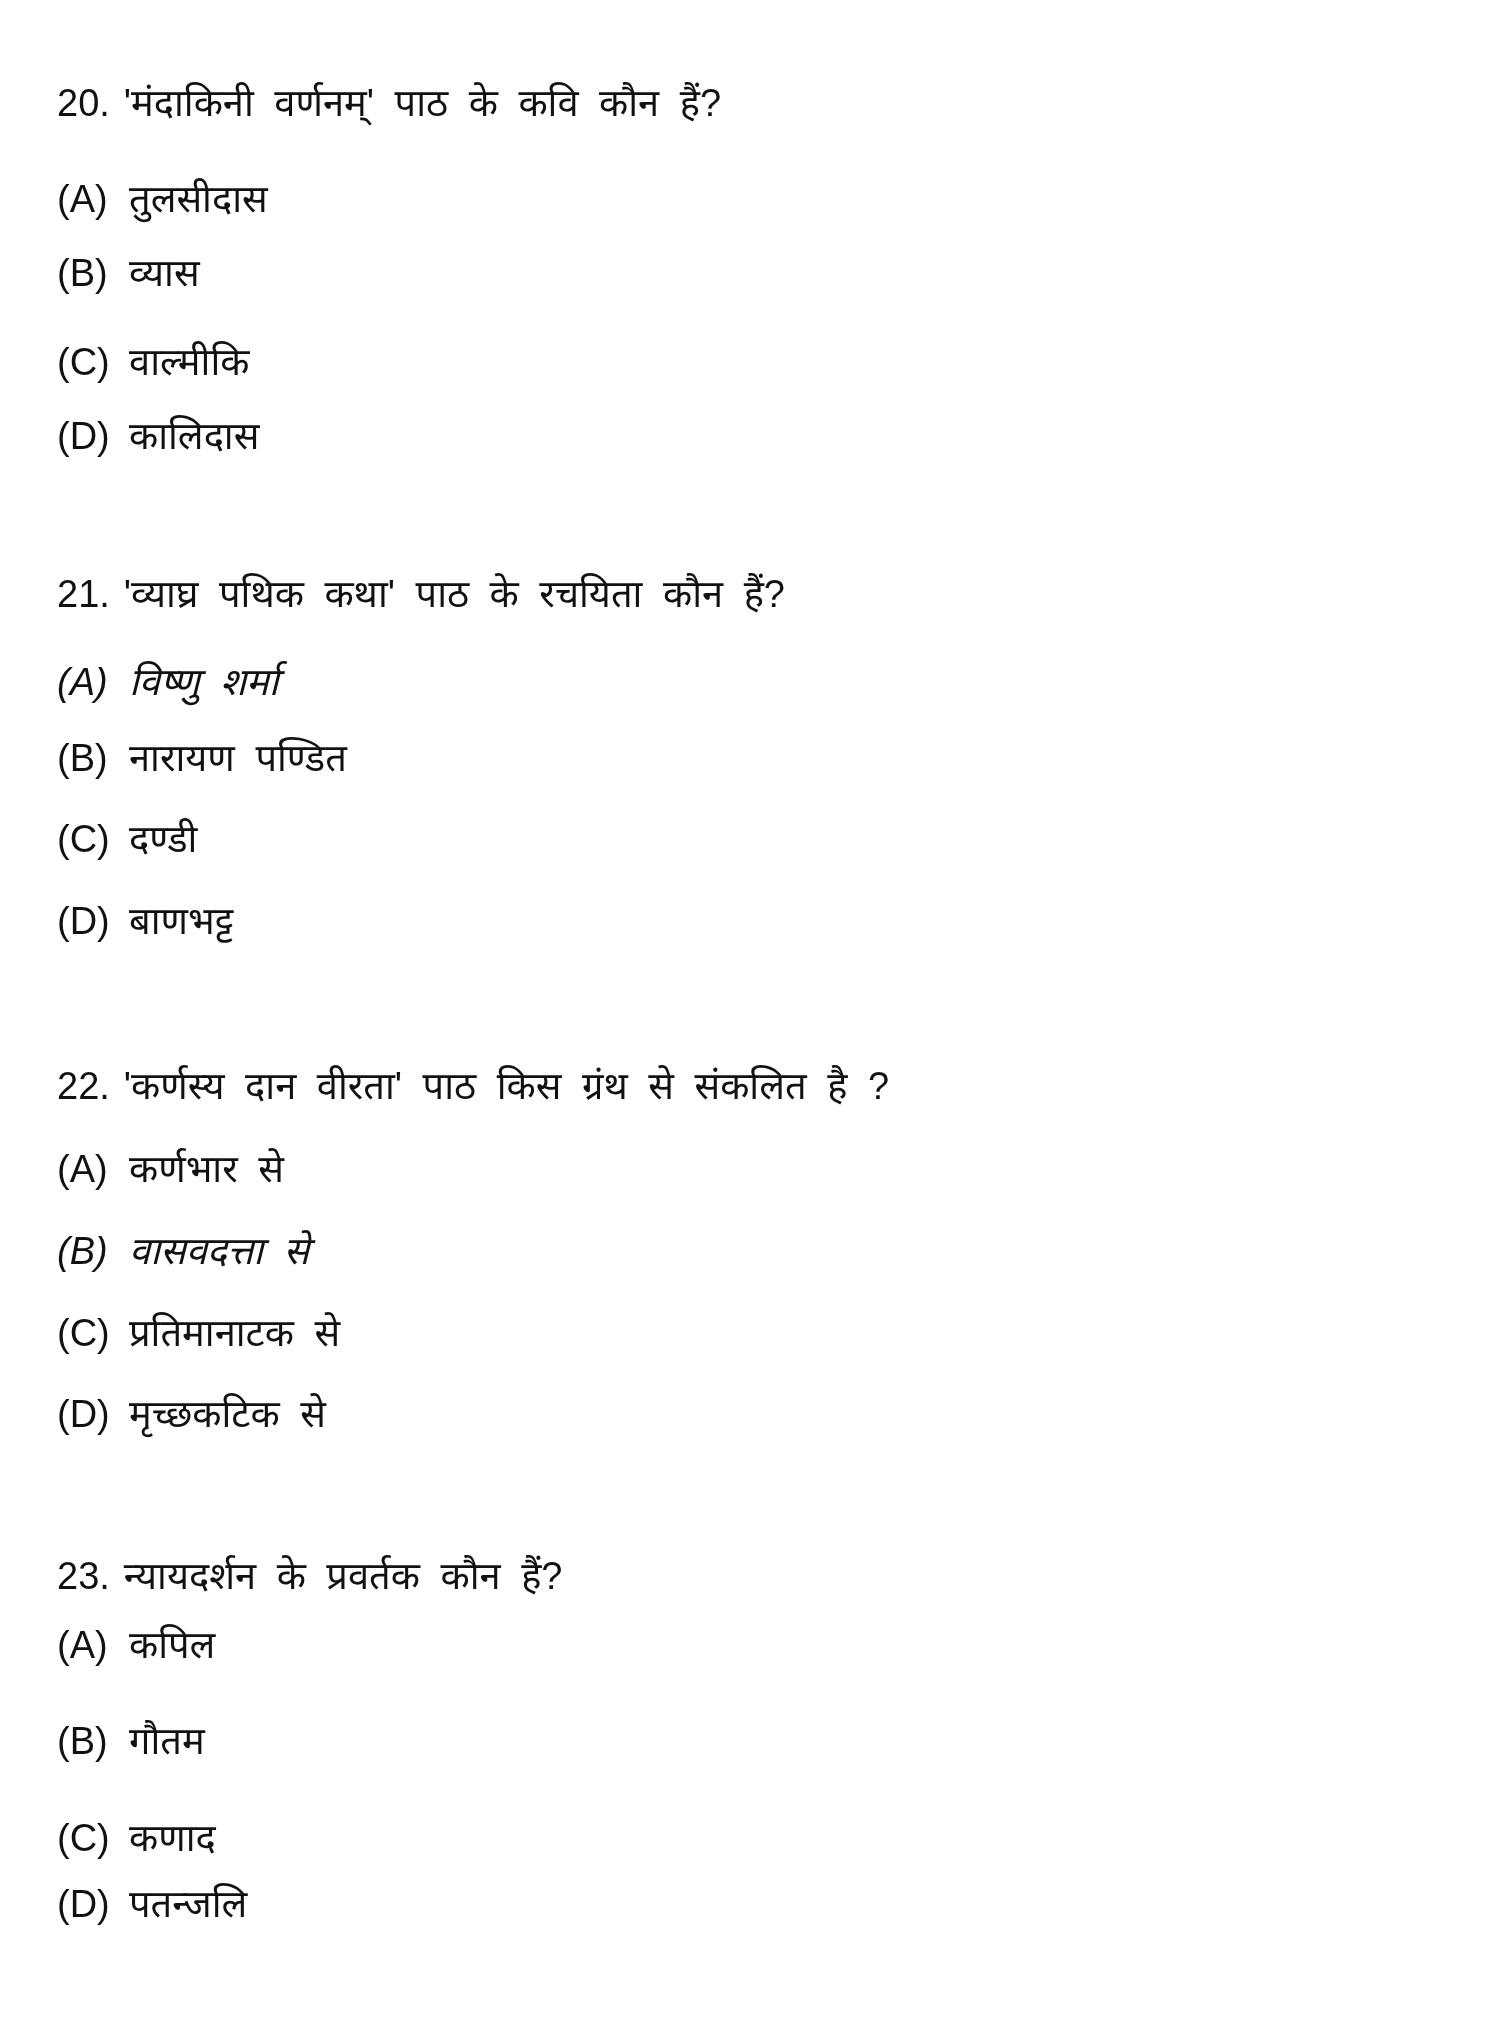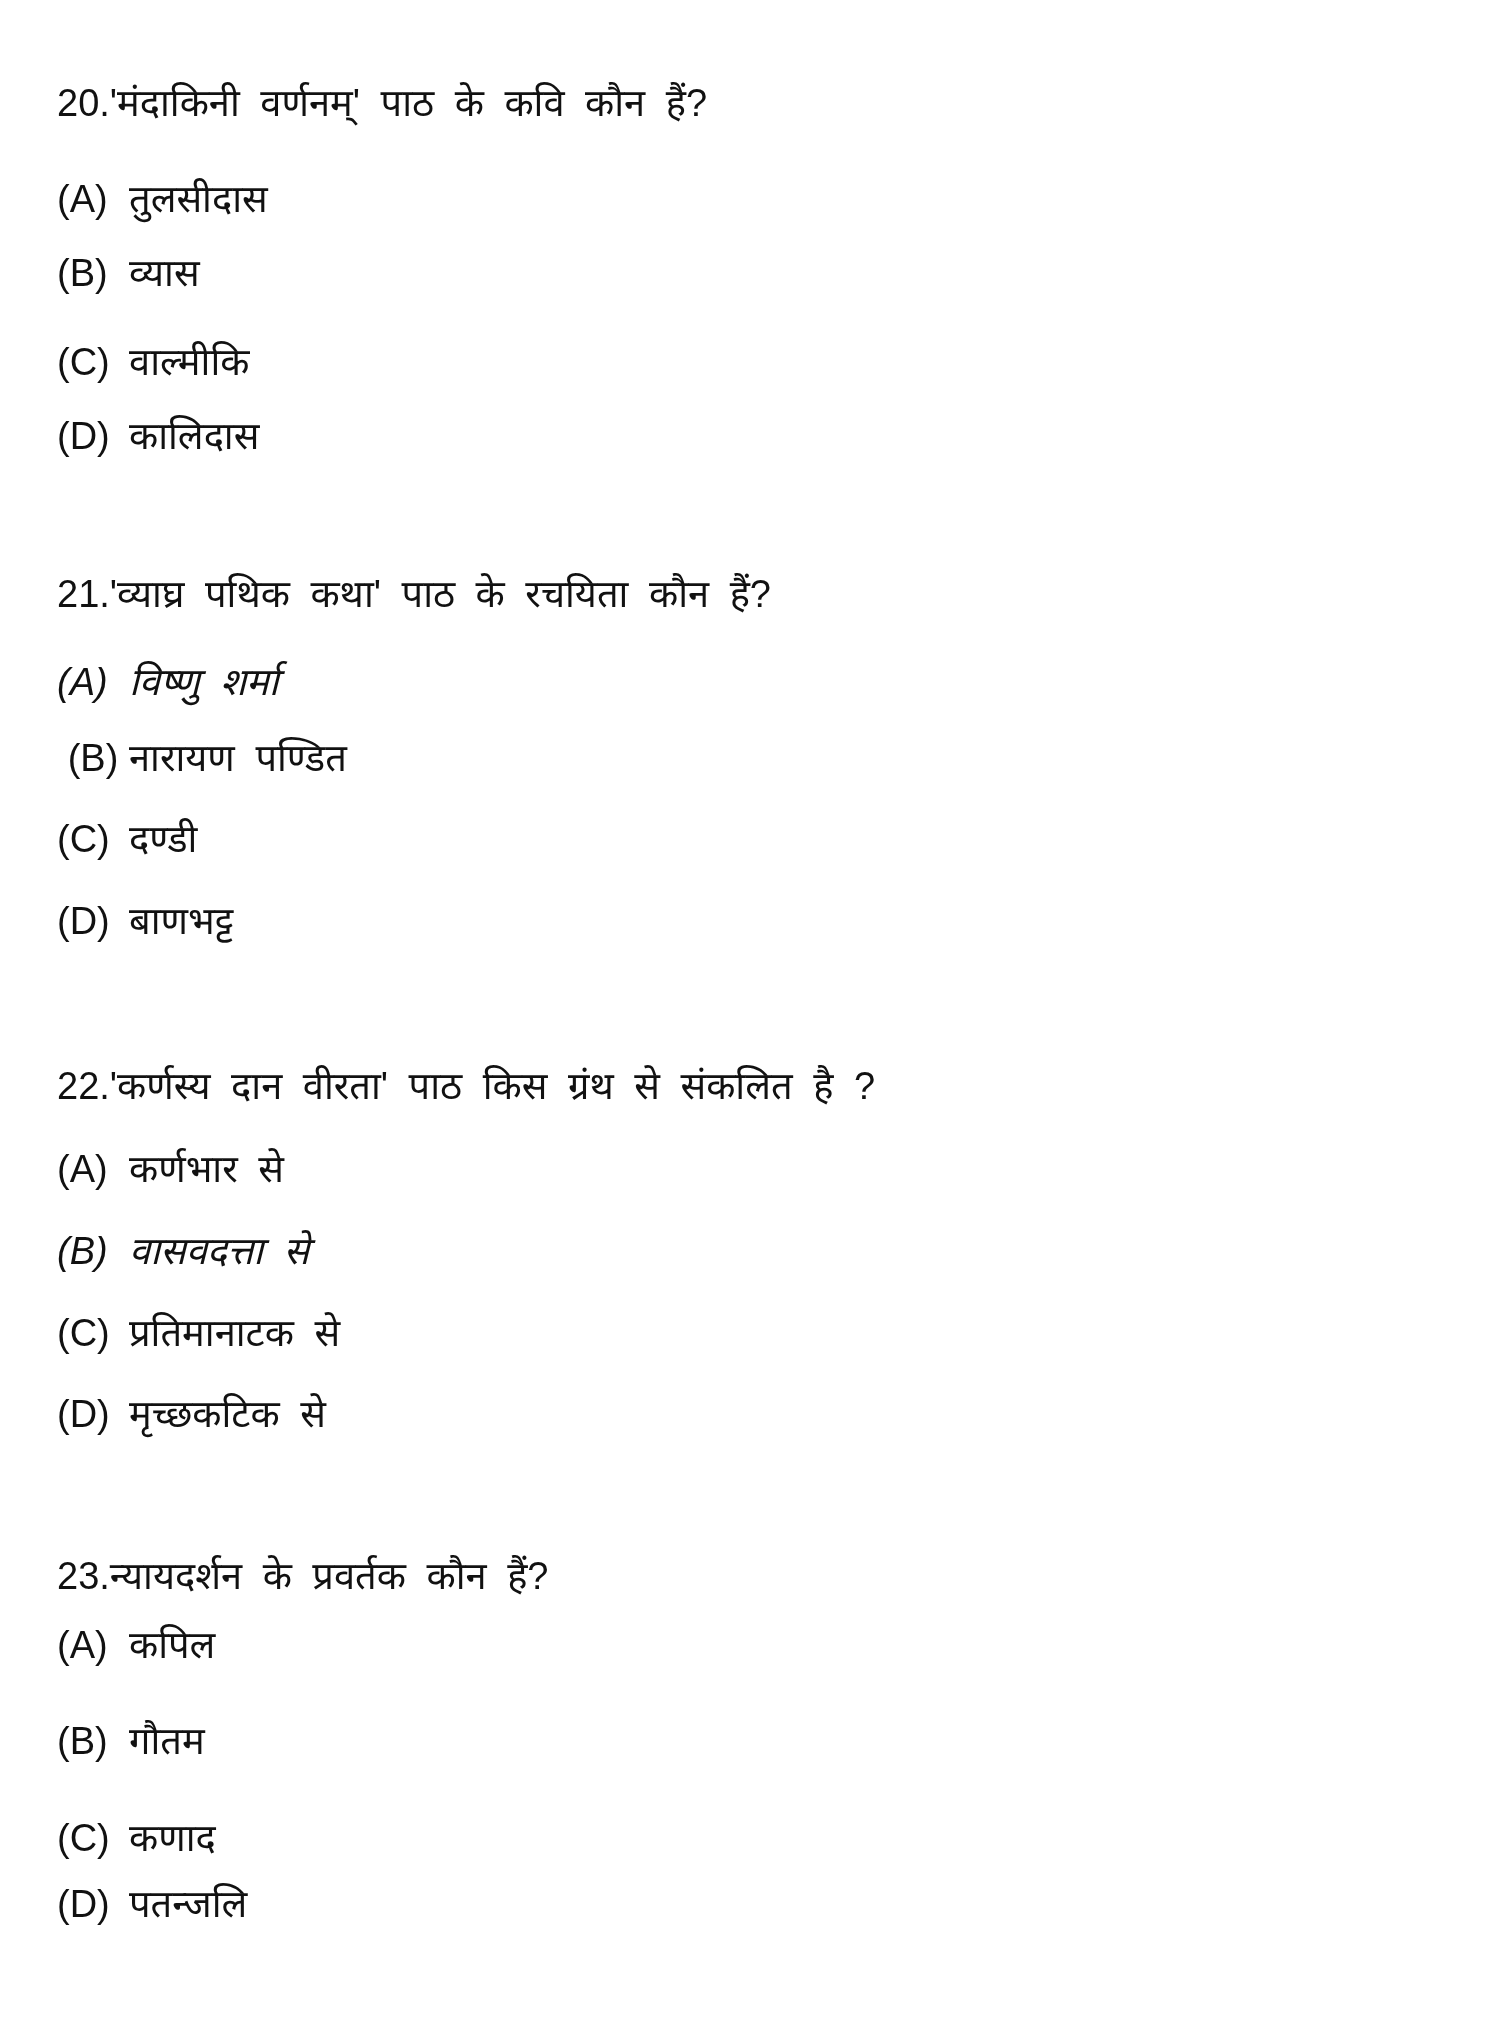--- a/index.html
+++ b/index.html
@@ -31,20 +31,21 @@
       position: absolute;
       left: 0;
       white-space: nowrap;
       font-size: 38px;
       line-height: 38px;
       height: 48px;
       word-spacing: 10px;
     }
     .qnum {
       display: inline-block;
+      margin-right: 14px;
     }
     .opt-label {
       display: inline-block;
       width: 72px;
     }
     .opt-text {
       display: inline-block;
     }
   </style>
 </head>
@@ -70,21 +71,21 @@
     </div>
   </div>
 
   <div class="question-block" style="top:575px;">
     <div class="line" style="top:0px;">
       <span class="qnum">21.</span><span>'व्याघ्र पथिक कथा' पाठ के रचयिता कौन हैं?</span>
     </div>
     <div class="line" style="top:88px;font-style:italic;">
       <span class="opt-label">(A)</span><span class="opt-text">विष्णु शर्मा</span>
     </div>
-    <div class="line" style="top:164px;text-align:center;">
+    <div class="line" style="top:164px;">
       <span class="opt-label">(B)</span><span class="opt-text">नारायण पण्डित</span>
     </div>
     <div class="line" style="top:245px;">
       <span class="opt-label">(C)</span><span class="opt-text">दण्डी</span>
     </div>
     <div class="line" style="top:327px;">
       <span class="opt-label">(D)</span><span class="opt-text">बाणभट्ट</span>
     </div>
   </div>
 

